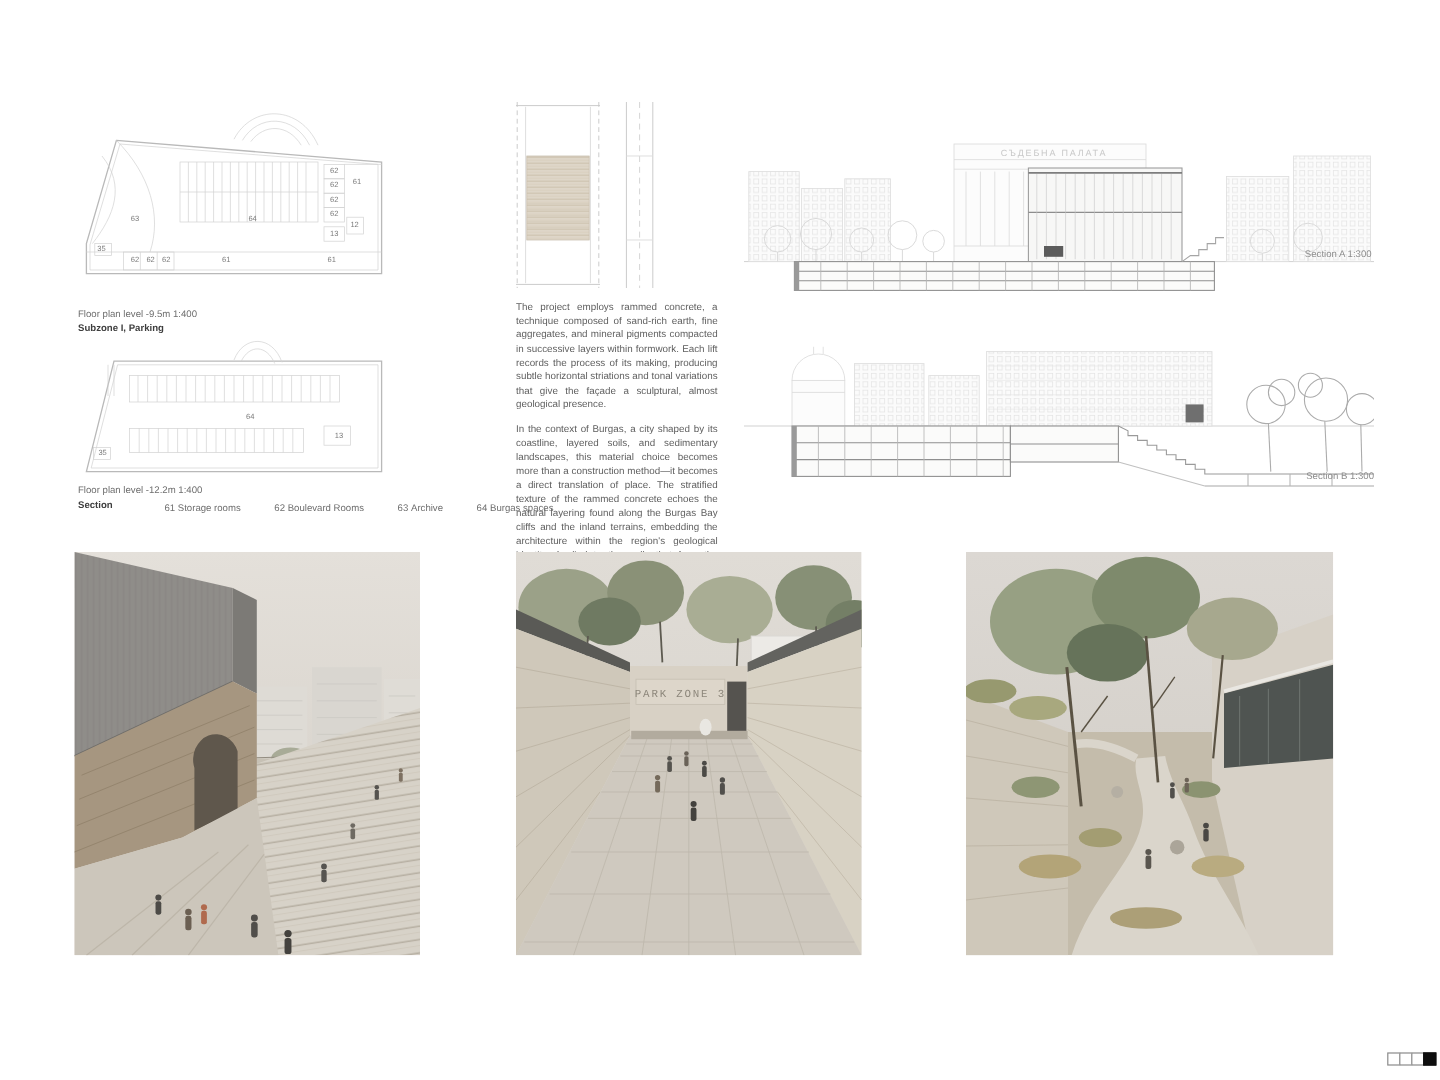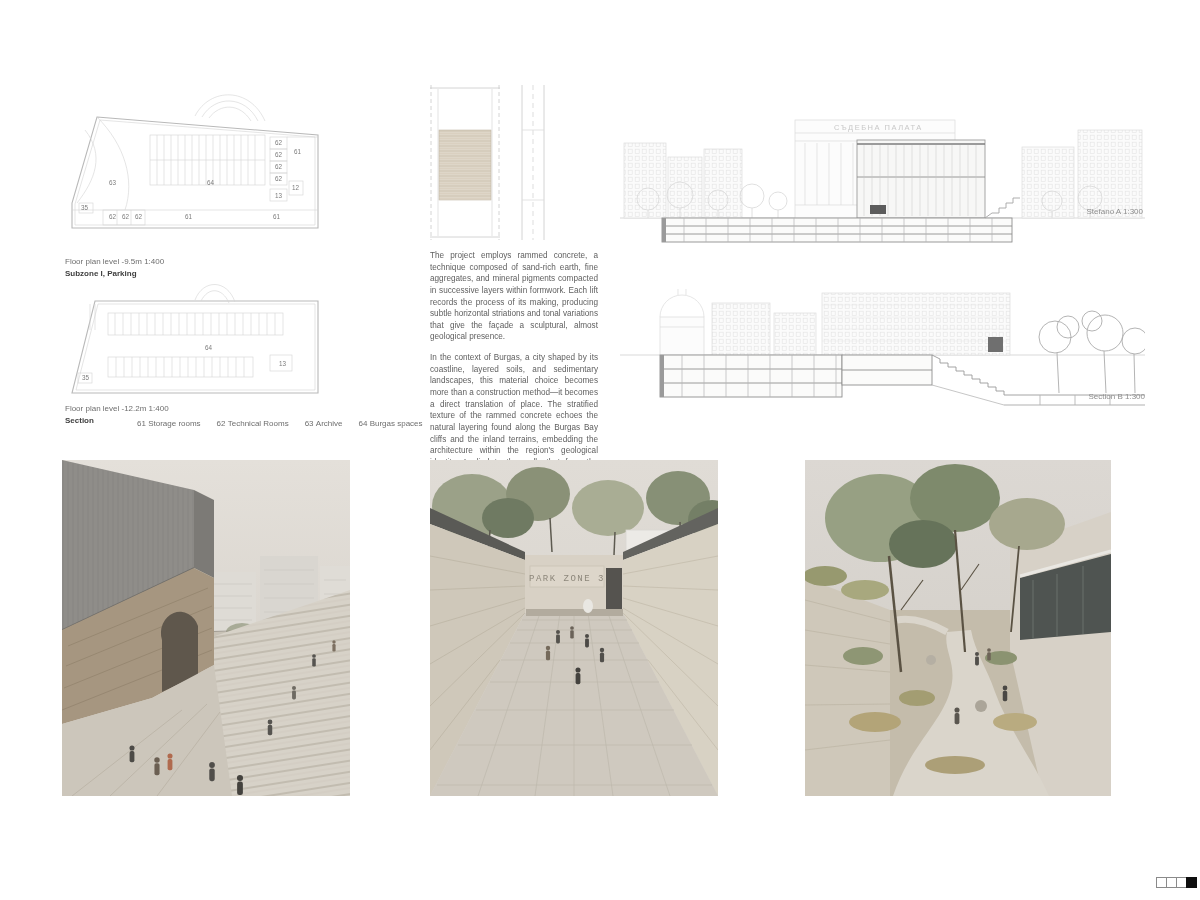--- a/index.html
+++ b/index.html
@@ -1,21 +1,21 @@
 <!DOCTYPE html>
 <html><head>
 <meta charset="utf-8">
 <style>
   *{margin:0;padding:0;box-sizing:border-box}
   html,body{width:1200px;height:900px;background:#ffffff;font-family:"Liberation Sans",sans-serif;color:#555;overflow:hidden}
   .board{position:relative;width:1200px;height:900px;background:#fff}
   .abs{position:absolute}
   .plancap{font-size:8px;line-height:1.5;color:#6e6e6e}
   .plancap b{color:#3e3e3e}
-  .legend{display:flex;gap:16px;font-size:8px;color:#6e6e6e}
+  .legend{display:flex;gap:28px;font-size:8px;color:#6e6e6e}
   .legend span{white-space:nowrap}
   .bodytext{font-size:8.2px;line-height:1.42;color:#606060;text-align:justify}
   .bodytext p + p{margin-top:9px}
   .seclabel{font-size:8px;color:#8d8d8d;width:100px;text-align:right}
   .roomlabel{position:absolute;font-size:6.3px;color:#7c7c7c;line-height:1}
   .cap{font-size:7.5px;line-height:1.5;color:#6b6b6b}
   .cap b{color:#363636}
   .sqrow{display:flex}
   .sq{width:11px;height:11px;border:1px solid #8a8a8a;background:#fff;margin-left:-1px}
   .sq.filled{background:#0e0e0e;border-color:#0e0e0e}
@@ -164,21 +164,21 @@
     <span class="roomlabel" style="left:209px;top:86px">13</span>
     <span class="roomlabel" style="left:12px;top:100px">35</span>
   </div>
   <div class="abs plancap" style="left:65px;top:403px">
     <div>Floor plan level -12.2m   1:400</div>
     <b>Section</b>
   </div>
 
   <div class="abs legend" style="left:137px;top:419px">
     <span><span>61</span>&nbsp;<span>Storage rooms</span></span>
-    <span><span>62</span>&nbsp;<span>Technical Rooms</span></span>
+    <span><span>62</span>&nbsp;<span>Boulevard Rooms</span></span>
     <span><span>63</span>&nbsp;<span>Archive</span></span>
     <span><span>64</span>&nbsp;<span>Burgas spaces</span></span>
   </div>
 
   <div class="abs" style="left:430px;top:85px;width:120px;height:155px">
     <svg width="120" height="155" viewBox="0 0 120 155">
       <defs>
         <pattern id="striation" width="8" height="5" patternUnits="userSpaceOnUse">
           <rect width="8" height="5" fill="#ded6c8"></rect>
           <line x1="0" y1="1" x2="8" y2="1" stroke="#cfc5b2" stroke-width="1"></line>
@@ -313,21 +313,21 @@
         <rect x="458" y="45" width="64" height="88"></rect>
       </g>
       <g fill="none" stroke="#d8d8d8" stroke-width="0.8">
         <circle cx="432" cy="116" r="10"></circle>
           <circle cx="470" cy="113" r="12"></circle>
         <line x1="432" y1="126" x2="432" y2="133"></line>
           <line x1="470" y1="125" x2="470" y2="133"></line>
       </g>
     </svg>
   </div>
-  <div class="abs seclabel" style="left:1043px;top:207px">Stefano A   1:300</div>
+  <div class="abs seclabel" style="left:1043px;top:207px">Section A   1:300</div>
 
   <div class="abs" style="left:620px;top:275px;width:525px;height:160px">
     <svg width="525" height="160" viewBox="0 0 525 160">
       <line x1="0" y1="80" x2="525" y2="80" stroke="#cfcfcf" stroke-width="0.8"></line>
 
       <g fill="none" stroke="#dbdbdb" stroke-width="0.7">
         <path d="M40,42 A 22 22 0 0 1 84,42"></path>
         <rect x="40" y="42" width="44" height="38" fill="#fcfcfc"></rect>
         <line x1="58" y1="20" x2="58" y2="14"></line>
           <line x1="66" y1="20" x2="66" y2="14"></line>

